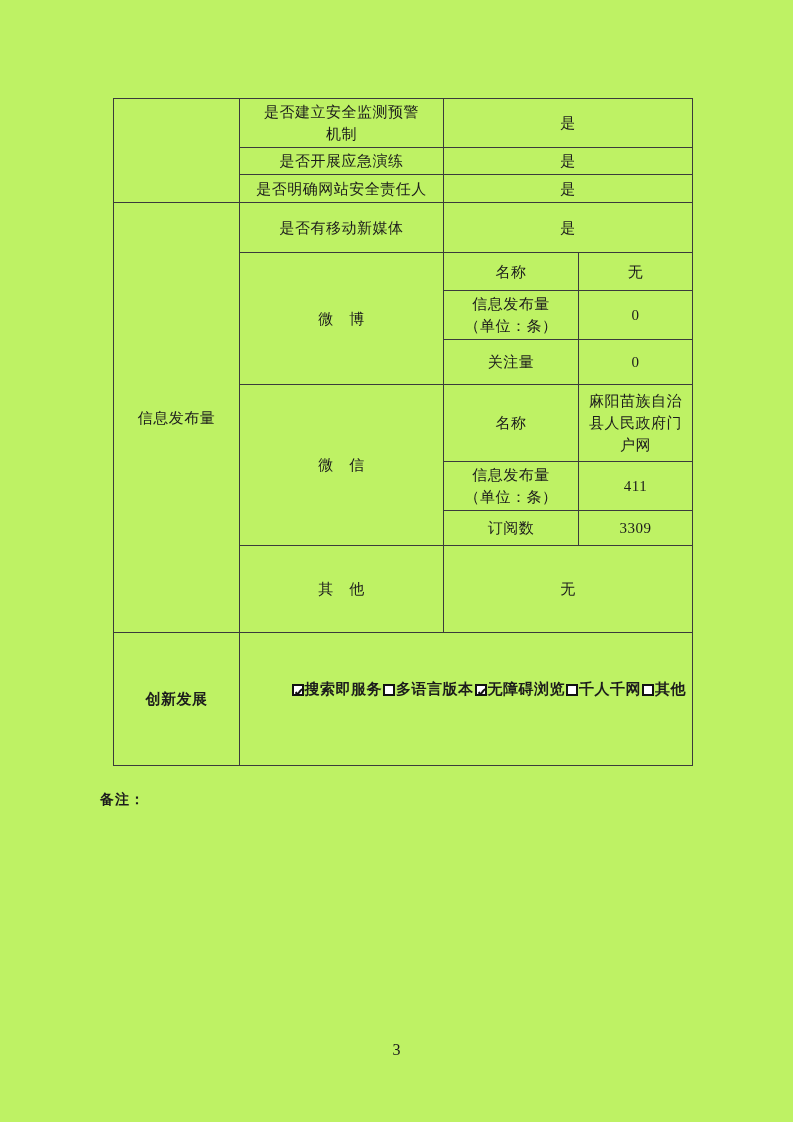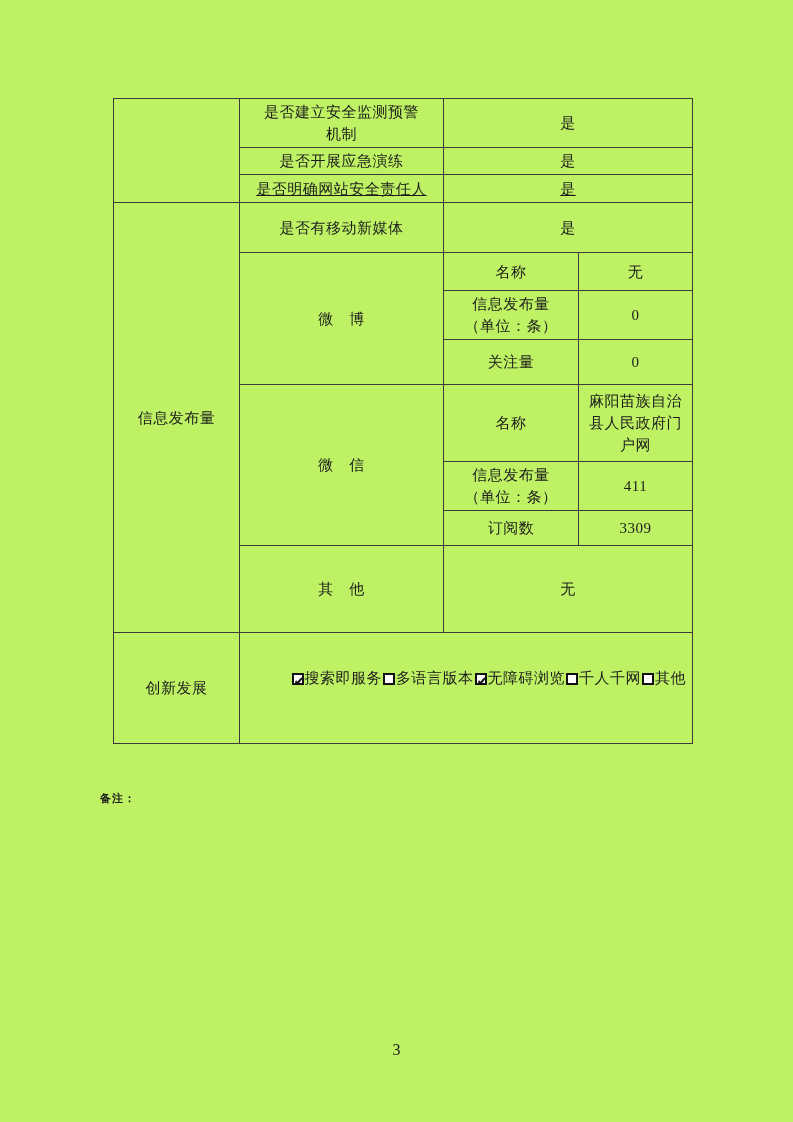--- a/index.html
+++ b/index.html
@@ -32,28 +32,28 @@
     vertical-align: middle;
     font-size: 15px;
     line-height: 22px;
     white-space: pre-line;
     padding: 2px 6px;
     letter-spacing: 0.5px;
   }
   
   tr.h47  { height: 47px; }
   tr.h27  { height: 27px; }
-  tr.h28  { height: 28px; text-decoration: underline; }
+  tr.h28  { height: 28px; }
   tr.h50  { height: 50px; }
   tr.h38  { height: 38px; }
   tr.h45  { height: 45px; }
   tr.h77  { height: 77px; }
   tr.h35  { height: 35px; }
   tr.h87  { height: 87px; }
-  tr.h133 { height: 111px; }
+  tr.h133 { height: 133px; font-weight: bold; }
 
   .innovation-line {
     position: relative;
     top: -10px;
     text-align: right;
     white-space: nowrap;
     letter-spacing: 0.5px;
   }
   .opt { display: inline; }
   .cb {
@@ -73,21 +73,21 @@
     top: -5px;
     font-size: 14px;
     font-weight: bold;
     color: #111;
     font-family: "DejaVu Sans", sans-serif;
   }
   .remark {
     position: absolute;
     left: 100px;
     top: 791px;
-    font-size: 11px;
+    font-size: 14px;
     font-weight: bold;
     letter-spacing: 1px;
   }
   .page-number {
     position: absolute;
     left: 0;
     top: 1041px;
     width: 100%;
     text-align: center;
     font-size: 16px;

